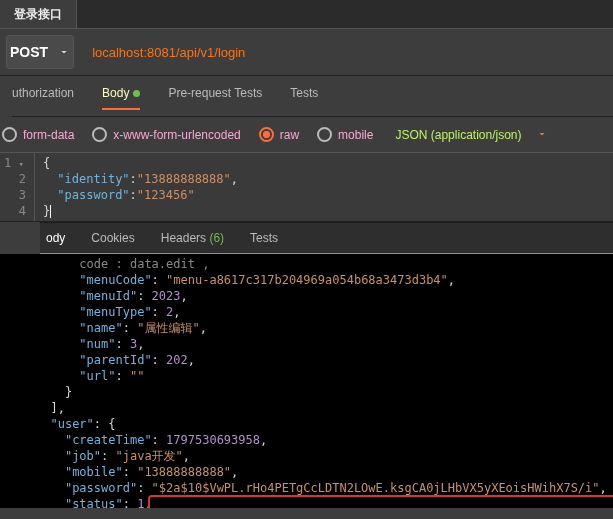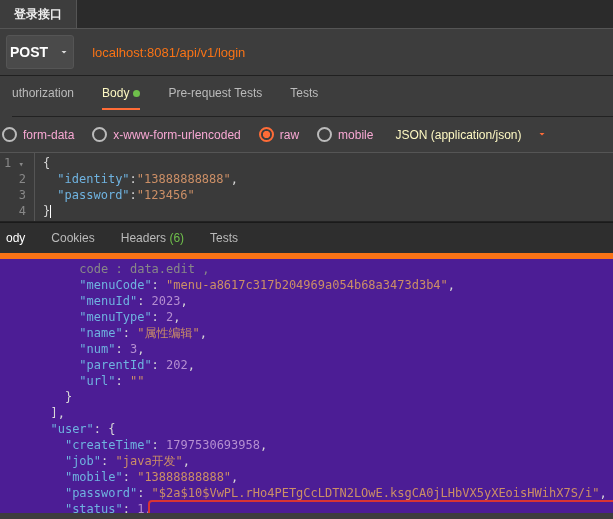--- a/index.html
+++ b/index.html
@@ -11,40 +11,40 @@
   .url{color:#f97316;font-size:13px;flex:1;}
   .req-tabs{display:flex;gap:28px;padding:10px 0 0 0;border-bottom:1px solid #222;height:30px;align-items:flex-start;margin-left:12px;}
   .req-tabs .t{color:#bbb;font-size:12px;cursor:pointer;padding-bottom:8px;}
   .req-tabs .t .cnt{color:#6fbf4b;}
   .req-tabs .t.active{color:#fef9c3;border-bottom:2px solid #ff6c37;}
   .req-tabs .dot{display:inline-block;width:7px;height:7px;border-radius:50%;background:#6fbf4b;vertical-align:middle;margin-left:4px;}
   .body-opts{display:flex;align-items:center;gap:18px;padding:10px 0 10px 2px;}
   .radio{display:flex;align-items:flex-end;gap:6px;color:#f9a8d4;cursor:pointer;}
   .radio .r{width:11px;height:11px;border-radius:50%;border:2px solid #bbb;display:inline-block;}
   .radio.sel .r{border-color:#ff6c37;background:radial-gradient(circle,#ff6c37 0 45%,transparent 48%);}
-  .ct{color:#fef9c3;display:flex;gap:14px;cursor:pointer;margin-left:4px;}
+  .ct{color:#bef264;display:flex;gap:14px;cursor:pointer;margin-left:4px;}
   .ct svg{width:12px;height:12px;fill:#ff6c37;}
   .editor{background:#3a3a3a;border-top:1px solid #555;border-bottom:1px solid #222;font-family:Consolas,Menlo,monospace;font-size:12px;line-height:16px;display:flex;}
   .gut{background:#3a3a3a;color:#888;text-align:right;padding:2px 8px 2px 4px;border-right:1px solid #555;}
   .gut div{height:16px;}
   .gut .fold{font-size:9px;padding-right:2px;}
   .code{padding:2px 0 2px 8px;}
   .code .ln{height:16px;white-space:pre;}
   .p{color:#d8d8d8;} 
   .k{color:#6fb3e0;} 
   .s{color:#cc8f66;} 
   .n{color:#b58fd1;} 
   .cursor{display:inline-block;width:1px;height:13px;background:#fff;vertical-align:middle;}
 
-  .resp-tabs{display:flex;gap:26px;background:#2e2e2e;padding:8px 0 8px 6px;border-top:1px solid #1a1a1a;border-bottom:6px solid #f97316;}
+  .resp-tabs{display:flex;gap:26px;background:#2e2e2e;padding:8px 0 8px 6px;border-top:1px solid #1a1a1a;border-bottom:1px solid #f97316;margin-left:40px;}
   .resp-tabs .t{color:#bbb;font-size:12px;cursor:pointer;}
   .resp-tabs .t.active{color:#fff;}
   .resp-tabs .cnt{color:#6fbf4b;}
 
-  .resp{background:#4c1d95;font-family:Consolas,Menlo,monospace;font-size:12px;line-height:16px;display:flex;height:254px;overflow:hidden;}
+  .resp{background:#000000;font-family:Consolas,Menlo,monospace;font-size:12px;line-height:16px;display:flex;height:254px;overflow:hidden;}
   .resp .gut2{color:#888;text-align:right;padding:2px 6px;min-width:18px;}
   .resp .gut2 div{height:16px;}
   .resp .code2{padding:2px 0 2px 6px;}
   .resp .ln{height:16px;white-space:pre;}
   .hlbox{position:relative;}
   .hlbox .redbox{position:absolute;border:2px solid #d93434;border-radius:4px;height:16px;top:-1px;pointer-events:none;}
 </style>
 </head>
 <body>
 

